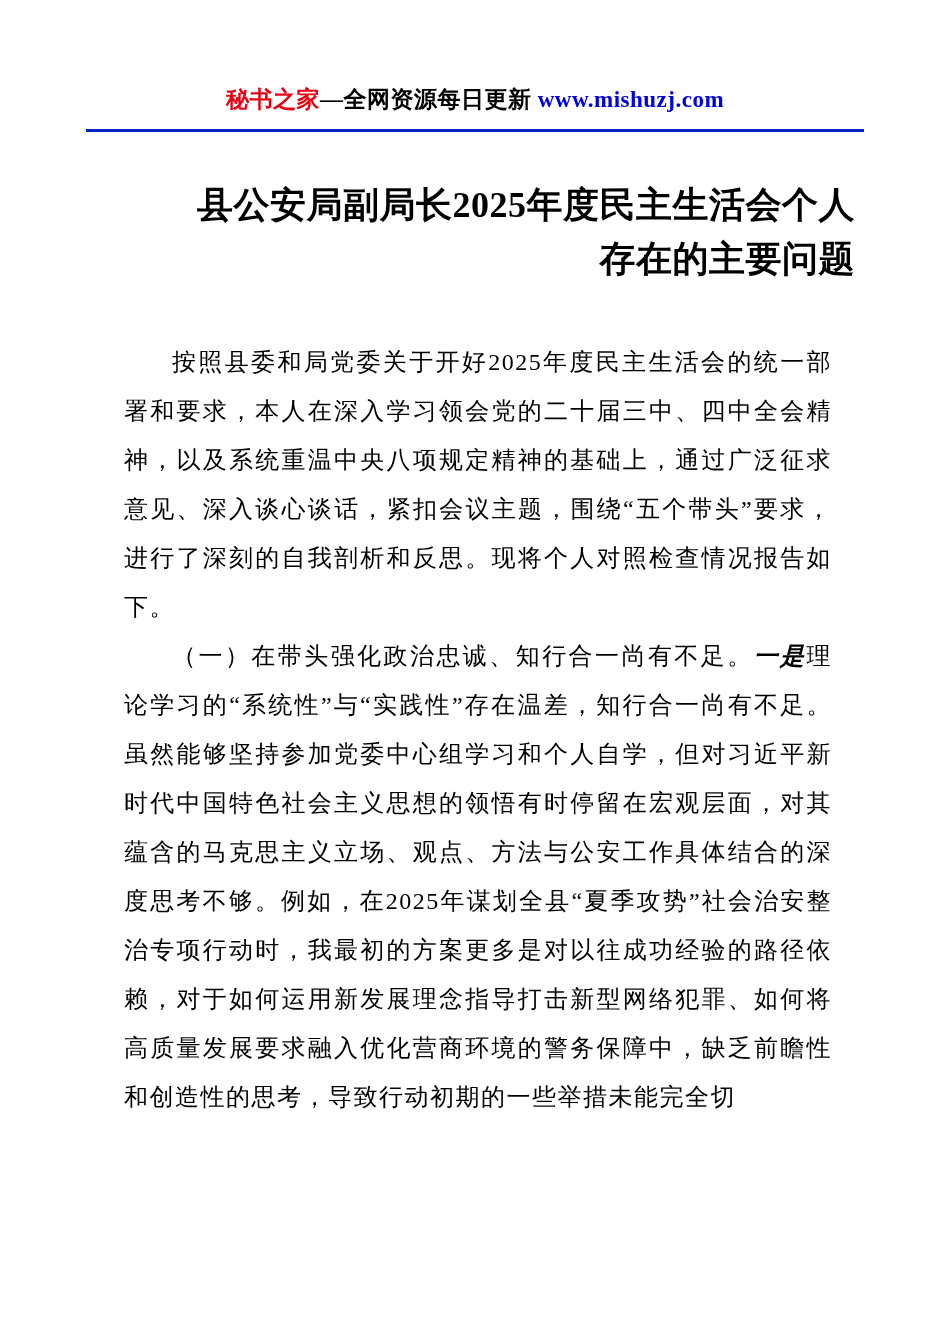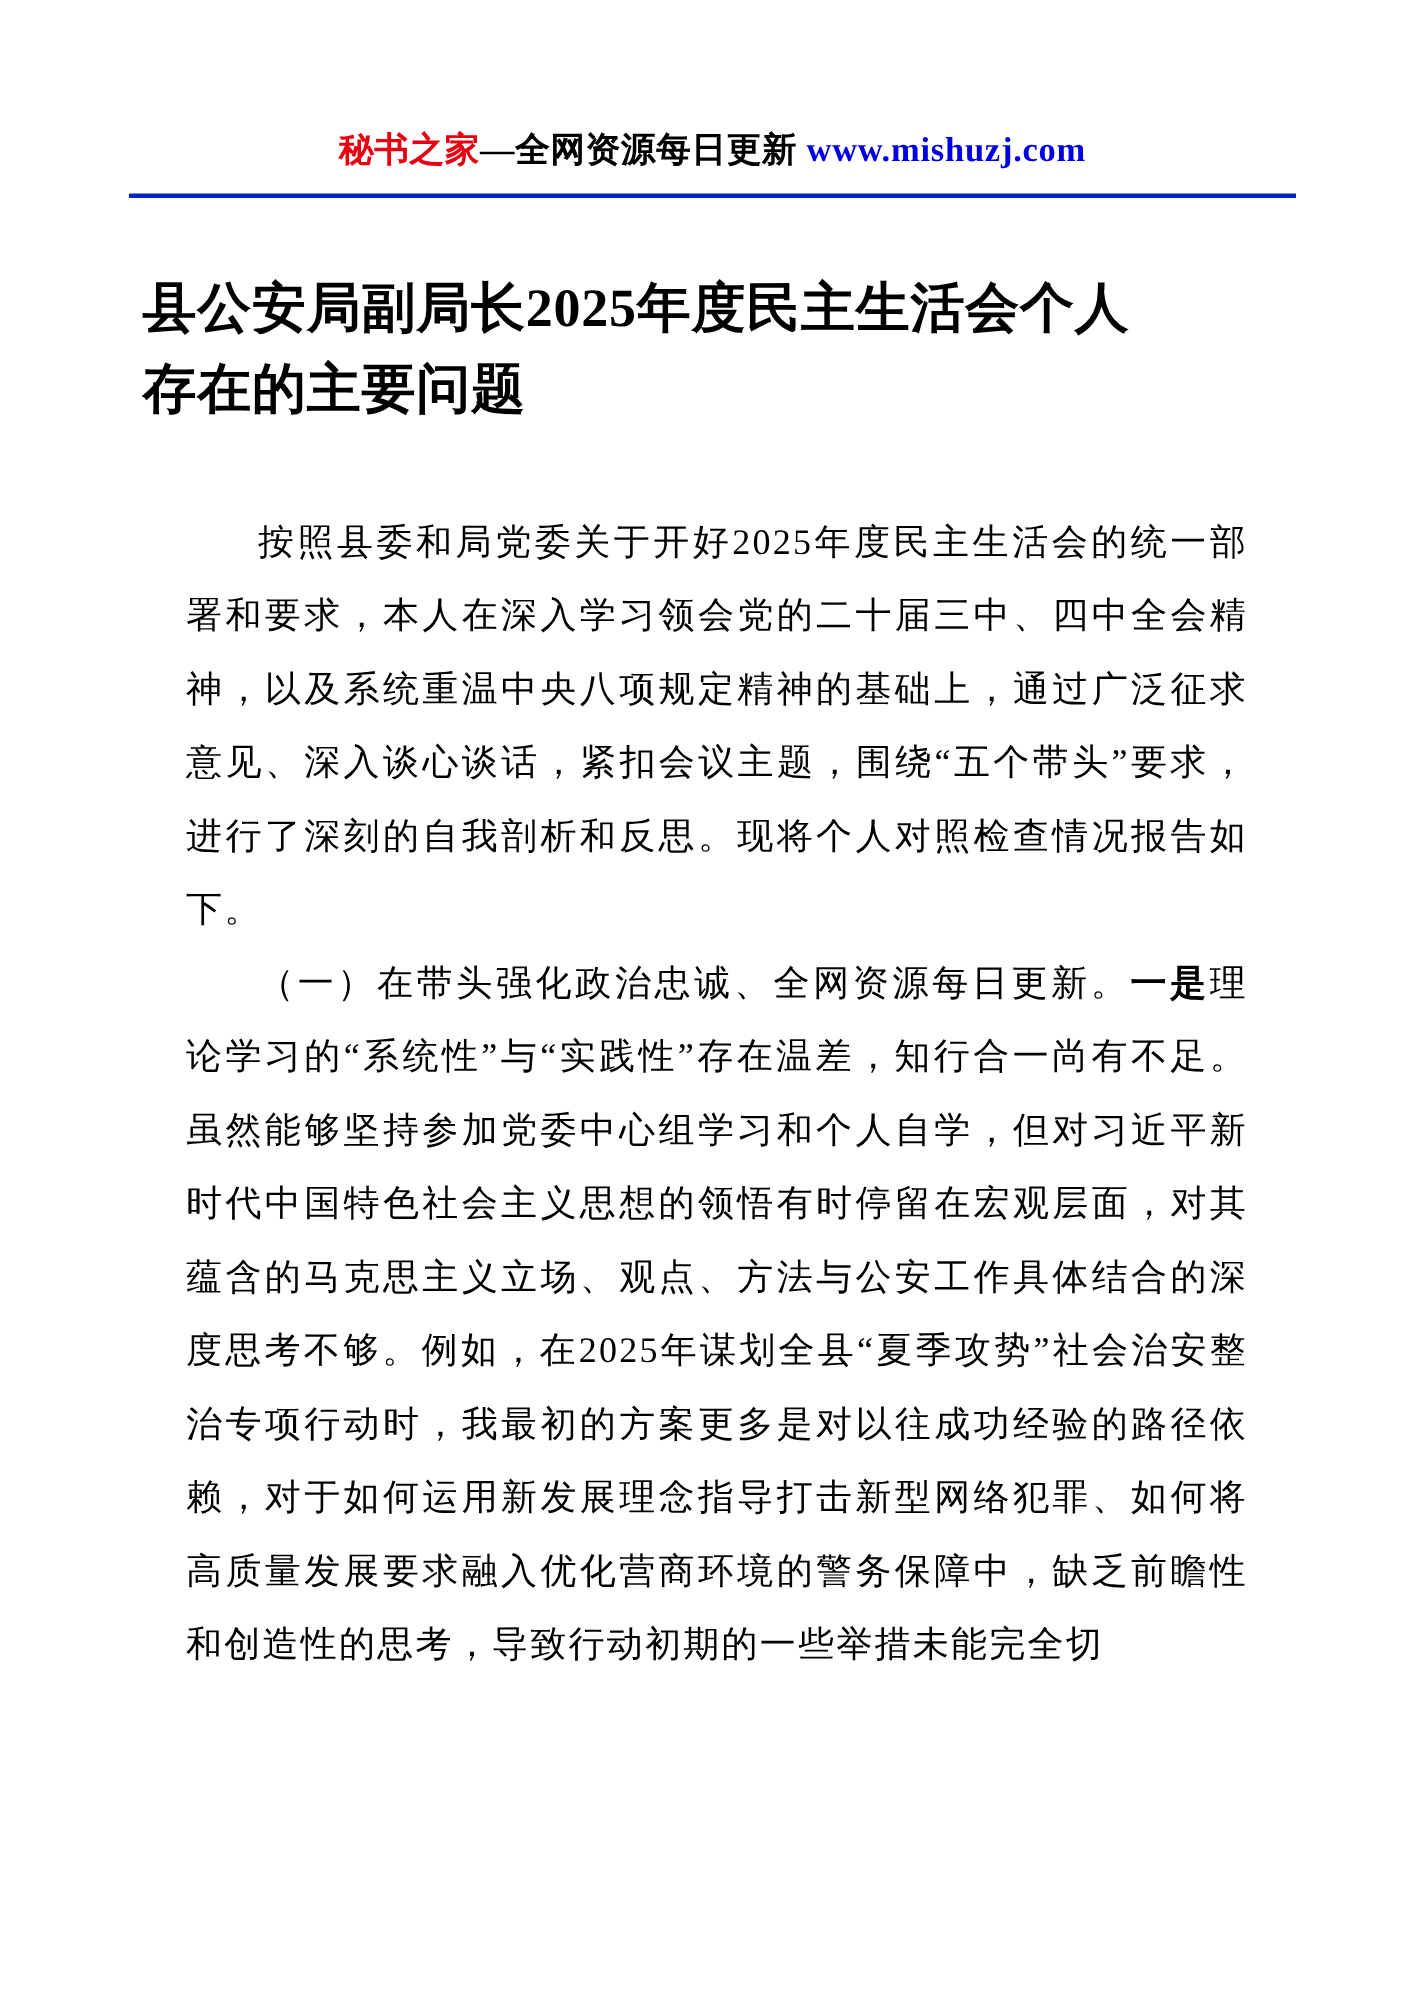--- a/index.html
+++ b/index.html
@@ -29,54 +29,54 @@
   .brand        { color: var(--brand-red, #e60012); }
   .tagline      { color: #000000; }
   .site-url     { color: var(--link-blue, #0000e0); text-decoration: none; cursor: pointer; }
   .header-divider {
     border: none;
     border-top: 3px solid var(--divider-blue, #0023c4);
     margin: 14px 86px 0 86px;
   }
   .doc-title {
     margin: 46px 95px 0 95px;
-    text-align: left;
+    text-align: right;
     font-size: 36px;
     font-weight: bold;
     line-height: 54px;
     letter-spacing: 0.5px;
   }
   .doc-body {
     margin: 52px 118px 0 124px;
     font-size: 24px;
     line-height: 49px;
     letter-spacing: 1.5px;
     text-align: justify;
     text-justify: inter-ideograph;
   }
   .doc-body p {
     margin: 0;
     text-indent: 2em;
   }
-  .doc-body b { font-weight: bold; }
+  .doc-body b { font-weight: bold; font-style: italic; }
 </style>
 </head>
 <body>
 
 <div class="page">
 
   <div class="site-header">
     <span class="brand">秘书之家</span><span class="tagline">—全网资源每日更新 </span><a class="site-url">www.mishuzj.com</a>
   </div>
 
   <hr class="header-divider">
 
   <h1 class="doc-title">
     <span>县公安局副局长2025年度民主生活会个人</span><br>
     <span>存在的主要问题</span>
   </h1>
 
   <main class="doc-body">
     <p>按照县委和局党委关于开好2025年度民主生活会的统一部署和要求，本人在深入学习领会党的二十届三中、四中全会精神，以及系统重温中央八项规定精神的基础上，通过广泛征求意见、深入谈心谈话，紧扣会议主题，围绕“五个带头”要求，进行了深刻的自我剖析和反思。现将个人对照检查情况报告如下。</p>
-    <p><span>（一）在带头强化政治忠诚、全网资源每日更新。</span><b>一是</b><span>理论学习的“系统性”与“实践性”存在温差，知行合一尚有不足。虽然能够坚持参加党委中心组学习和个人自学，但对习近平新时代中国特色社会主义思想的领悟有时停留在宏观层面，对其蕴含的马克思主义立场、观点、方法与公安工作具体结合的深度思考不够。例如，在2025年谋划全县“夏季攻势”社会治安整治专项行动时，我最初的方案更多是对以往成功经验的路径依赖，对于如何运用新发展理念指导打击新型网络犯罪、如何将高质量发展要求融入优化营商环境的警务保障中，缺乏前瞻性和创造性的思考，导致行动初期的一些举措未能完全切</span></p>
+    <p><span>（一）在带头强化政治忠诚、知行合一尚有不足。</span><b>一是</b><span>理论学习的“系统性”与“实践性”存在温差，知行合一尚有不足。虽然能够坚持参加党委中心组学习和个人自学，但对习近平新时代中国特色社会主义思想的领悟有时停留在宏观层面，对其蕴含的马克思主义立场、观点、方法与公安工作具体结合的深度思考不够。例如，在2025年谋划全县“夏季攻势”社会治安整治专项行动时，我最初的方案更多是对以往成功经验的路径依赖，对于如何运用新发展理念指导打击新型网络犯罪、如何将高质量发展要求融入优化营商环境的警务保障中，缺乏前瞻性和创造性的思考，导致行动初期的一些举措未能完全切</span></p>
   </main>
 
 </div>
 
 </body></html>

